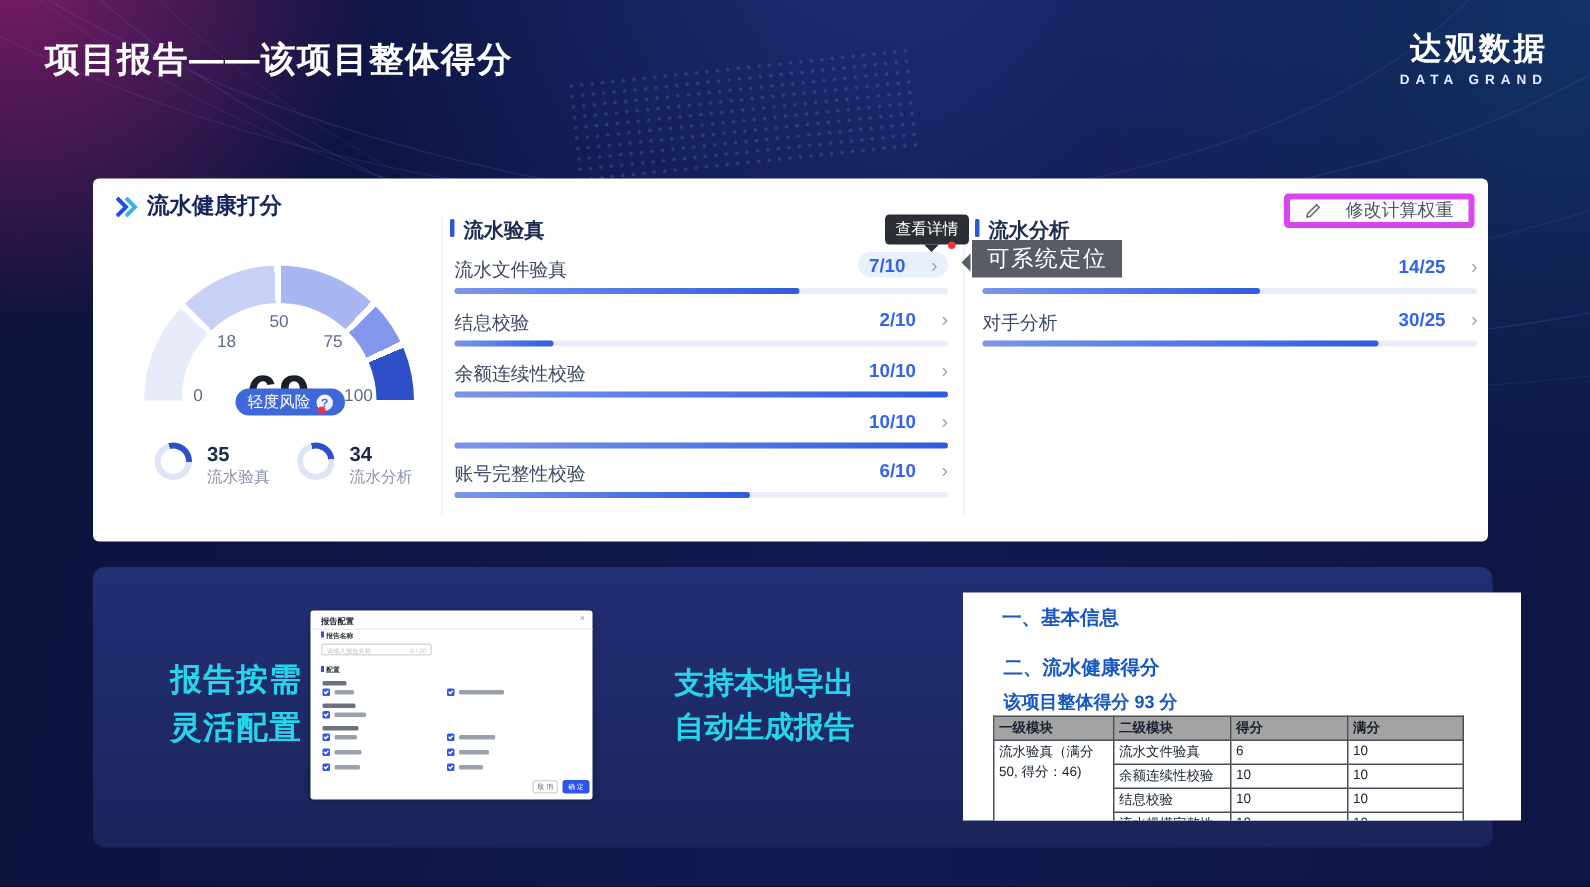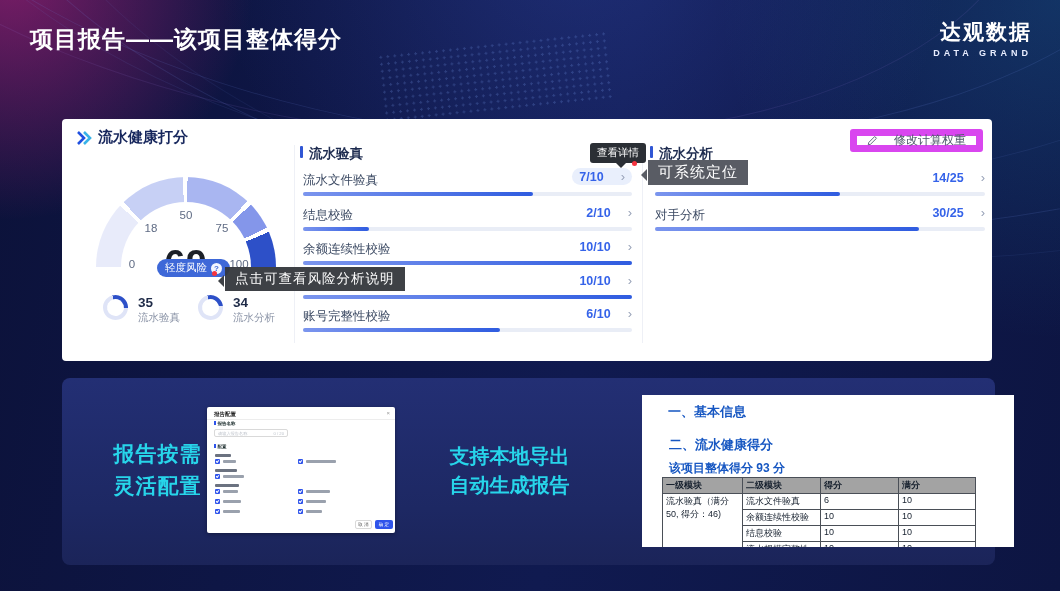--- a/index.html
+++ b/index.html
@@ -21,21 +21,21 @@
   .slide-title{position:absolute;left:30px;top:24px;font-size:23px;font-weight:bold;color:#ffffff;letter-spacing:1px;}
   .logo{position:absolute;right:28px;top:18px;text-align:right;}
   .logo-cn{font-size:21px;font-weight:bold;color:#ffffff;letter-spacing:2px;}
   .logo-en{margin-top:2px;font-size:9px;color:#e8edff;letter-spacing:4px;font-weight:bold;}
 
   
   .card{position:absolute;left:62px;top:119px;width:930px;height:242px;background:#ffffff;border-radius:4px;}
   .chev-icon{position:absolute;left:15px;top:12px;width:15px;height:14px;}
   .card-title{position:absolute;left:36px;top:9px;font-size:15px;font-weight:bold;color:#16265c;}
   .edit-btn{position:absolute;right:9px;top:10px;height:23px;padding:0 10px;background:#ffffff;
-    border:7px solid #d946ef;border-radius:3px;font-size:12px;color:#4a5568;display:flex;align-items:center;gap:16px;cursor:pointer;}
+    border:4px solid #d946ef;border-radius:3px;font-size:12px;color:#4a5568;display:flex;align-items:center;gap:16px;cursor:pointer;}
   .vdiv{position:absolute;top:26px;bottom:18px;width:1px;background:#eef0f6;}
   .d1{left:232px;} .d2{left:580px;}
 
   
   .gauge{position:absolute;left:34px;top:58px;width:180px;height:90px;border-radius:180px 180px 0 0;
     background:conic-gradient(from 270deg at 50% 100%,
       #e8ebfa 0deg 43deg,#ffffff 43deg 46deg,
       #c7d0f5 46deg 88deg,#ffffff 88deg 91deg,
       #a9b6f1 91deg 133deg,#ffffff 133deg 136deg,
       #8496ea 136deg 154deg,#ffffff 154deg 157deg,
@@ -157,21 +157,20 @@
     <span class="tick t25">18</span>
     <span class="tick t50">50</span>
     <span class="tick t75">75</span>
     <span class="tick t100">100</span>
     <div class="gauge-val">69</div>
     <div class="risk-pill">
       <span>轻度风险</span>
       <span class="q-icon">?</span>
     </div>
     <span class="dot pill-dot"></span>
-    <div class="tt tt-risk">点击可查看风险分析说明</div>
 
     <div class="donut-group dg1">
       <span class="ring" style="background: conic-gradient(rgb(45, 80, 200) 30%, rgb(223, 228, 247) 0deg);"></span>
       <span class="mini-val">35</span>
       <span class="mini-label">流水验真</span>
     </div>
     <div class="donut-group dg2">
       <span class="ring" style="background: conic-gradient(rgb(45, 80, 200) 27%, rgb(223, 228, 247) 0deg);"></span>
       <span class="mini-val">34</span>
       <span class="mini-label">流水分析</span>

